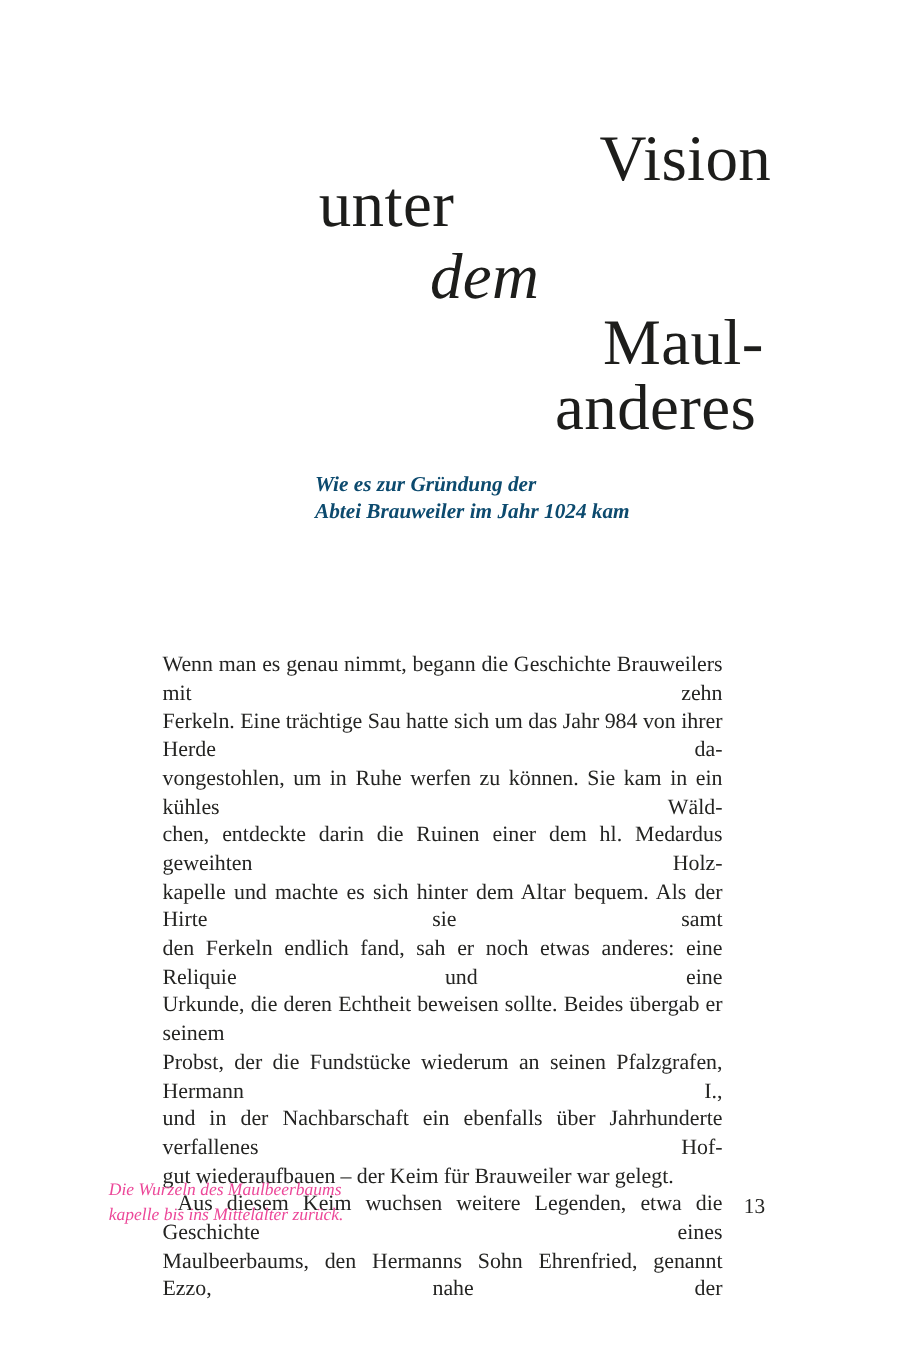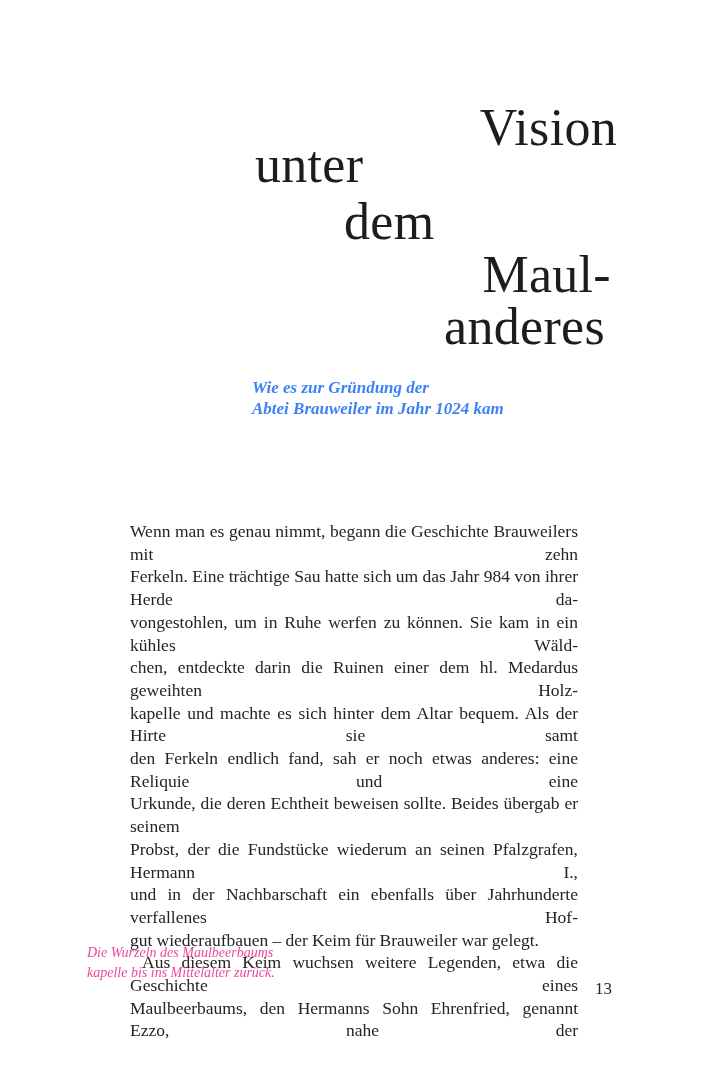--- a/index.html
+++ b/index.html
@@ -18,34 +18,34 @@
   .title-line {
     position: absolute;
     font-size: 52px;
     line-height: 52px;
     letter-spacing: 0.3px;
     color: #1d1d1b;
     white-space: nowrap;
   }
   .t1 { top: 102px; right: 137px; }
   .t2 { top: 139px; left: 255px; }
-  .t3 { top: 196px; left: 344px; }
+  .t3 { top: 196px; left: 344px; font-style: italic; }
   .t4 { top: 249px; right: 143px; }
   .t5 { top: 301px; right: 149px; }
 
   
   .subtitle {
     position: absolute;
     left: 252px;
     top: 378px;
     font-style: italic;
     font-weight: bold;
     font-size: 17px;
     line-height: 20.5px;
-    color: #3b82f6;
+    color: #0c4a6e;
     font-variant-numeric: oldstyle-nums;
   }
   .subtitle-line { white-space: nowrap; }
 
   
   .bodytext {
     position: absolute;
     left: 87px;
     top: 520px;
     width: 491px;
@@ -78,21 +78,20 @@
   }
   .footer-caption-line { white-space: nowrap; }
   .page-number {
     position: absolute;
     top: 955px;
     right: 142px;
     font-size: 17px;
     line-height: 20px;
     color: #242422;
     font-variant-numeric: oldstyle-nums;
-    margin-top: 24px;
   }
 </style>
 </head>
 <body>
 
 <div class="page">
 
   <div>
     <div class="title-line t1">Vision</div>
     <div class="title-line t2">unter</div>

